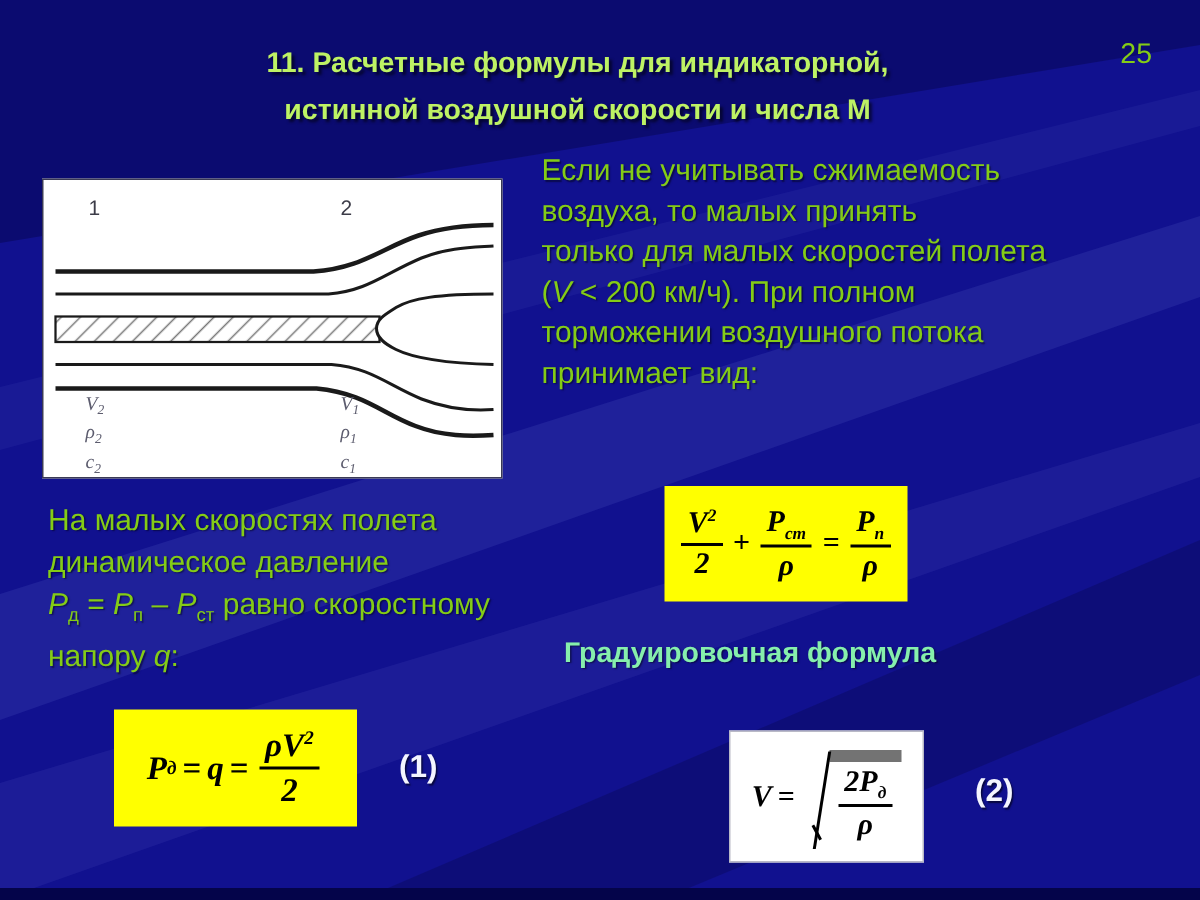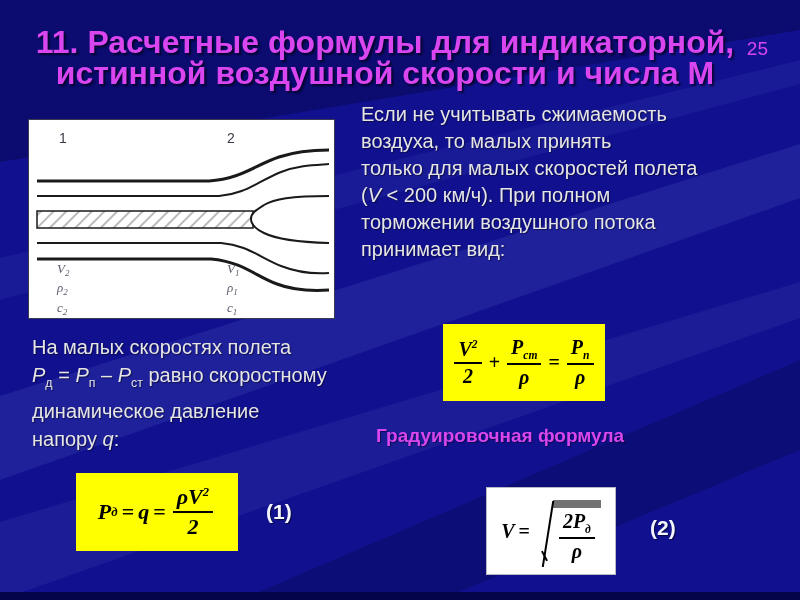--- a/index.html
+++ b/index.html
@@ -10,43 +10,43 @@
   }
   
   .ray{position:absolute;inset:0;pointer-events:none;}
   .ray1{background:rgba(0,0,48,0.32);clip-path:polygon(0 0,100% 0,100% 5%,0 27%);}
   .ray2{background:rgba(160,172,255,0.10);clip-path:polygon(100% 24%,100% 33%,0 80%,0 66%);}
   .ray3{background:rgba(160,172,255,0.08);clip-path:polygon(100% 47%,100% 53%,0 100%,0 87%);}
   .ray4{background:rgba(160,172,255,0.06);clip-path:polygon(100% 10%,100% 14%,0 50%,0 43%);}
   .ray5{background:rgba(0,0,40,0.22);clip-path:polygon(100% 60%,100% 75%,55% 100%,30% 100%);}
   .bottom-strip{position:absolute;left:0;bottom:0;width:800px;height:8px;background:#04044a;}
 
-  .page-num{position:absolute;top:38px;right:32px;color:#d946ef;font-size:19px;}
+  .page-num{position:absolute;top:26px;right:32px;color:#84cc16;font-size:19px;}
   .title{
     position:absolute;top:27px;left:20px;width:730px;text-align:center;
-    color:#d946ef;font-weight:700;font-size:32px;line-height:31px;
+    color:#bef264;font-weight:700;font-size:19px;line-height:31px;
     text-shadow:2px 2px 2px rgba(0,0,10,0.65);
   }
 
   .diagram{
     position:absolute;left:28px;top:119px;width:305px;height:198px;
     background:#fff;border:1px solid #3a3a55;box-sizing:content-box;
   }
 
-  .body-text{color:#e5e5e5;font-size:20px;line-height:27px;text-shadow:1px 1px 1px rgba(0,0,10,0.5);}
+  .body-text{color:#84cc16;font-size:20px;line-height:27px;text-shadow:1px 1px 1px rgba(0,0,10,0.5);}
   .right-text{position:absolute;left:361px;top:101px;width:436px;}
   .left-text{position:absolute;left:32px;top:333px;width:345px;line-height:28px;}
   .seg-t{font-style:normal;}
   .seg-i{font-style:italic;}
   .seg-is{font-style:italic;font-size:0.62em;vertical-align:-0.42em;}
   .seg-s{font-style:normal;font-size:0.62em;vertical-align:-0.42em;}
 
   .blue-heading{
     position:absolute;left:376px;top:424px;width:360px;
-    color:#d946ef;font-weight:700;font-size:19px;line-height:23px;
+    color:#86efac;font-weight:700;font-size:19px;line-height:23px;
     text-shadow:1px 1px 1px rgba(0,0,10,0.5);
   }
 
   .formula-box{
     position:absolute;display:flex;align-items:center;justify-content:center;
     font-family:"Liberation Serif",serif;font-style:italic;font-weight:700;color:#000;
   }
   .yellow{background:#ffff00;}
   .white{background:#ffffff;border:1px solid #b9b9c6;}
   .box-bernoulli{left:443px;top:324px;width:162px;height:77px;font-size:20px;}
@@ -144,22 +144,22 @@
     </span>
     <span class="op">=</span>
     <span class="frac">
       <span class="top"><span>P</span><sub>п</sub></span>
       <span class="bot">ρ</span>
     </span>
   </div>
 
   <div class="body-text left-text">
     <div><span class="seg-t">На малых скоростях полета</span></div>
+    <div><span class="seg-t">динамическое давление</span></div>
     <div><span class="seg-i">P</span><span class="seg-s">д</span><span class="seg-t"> = </span><span class="seg-i">P</span><span class="seg-s">п</span><span class="seg-t"> – </span><span class="seg-i">P</span><span class="seg-s">ст</span><span class="seg-t"> равно скоростному</span></div>
-    <div><span class="seg-t">динамическое давление</span></div>
     <div><span class="seg-t">напору </span><span class="seg-i">q</span><span class="seg-t">:</span></div>
   </div>
 
   <div class="formula-box yellow box-dynamic">
     <span>P</span>
       <sub>д</sub>
     <span class="op">=</span>
     <span>q</span>
     <span class="op">=</span>
     <span class="frac">

